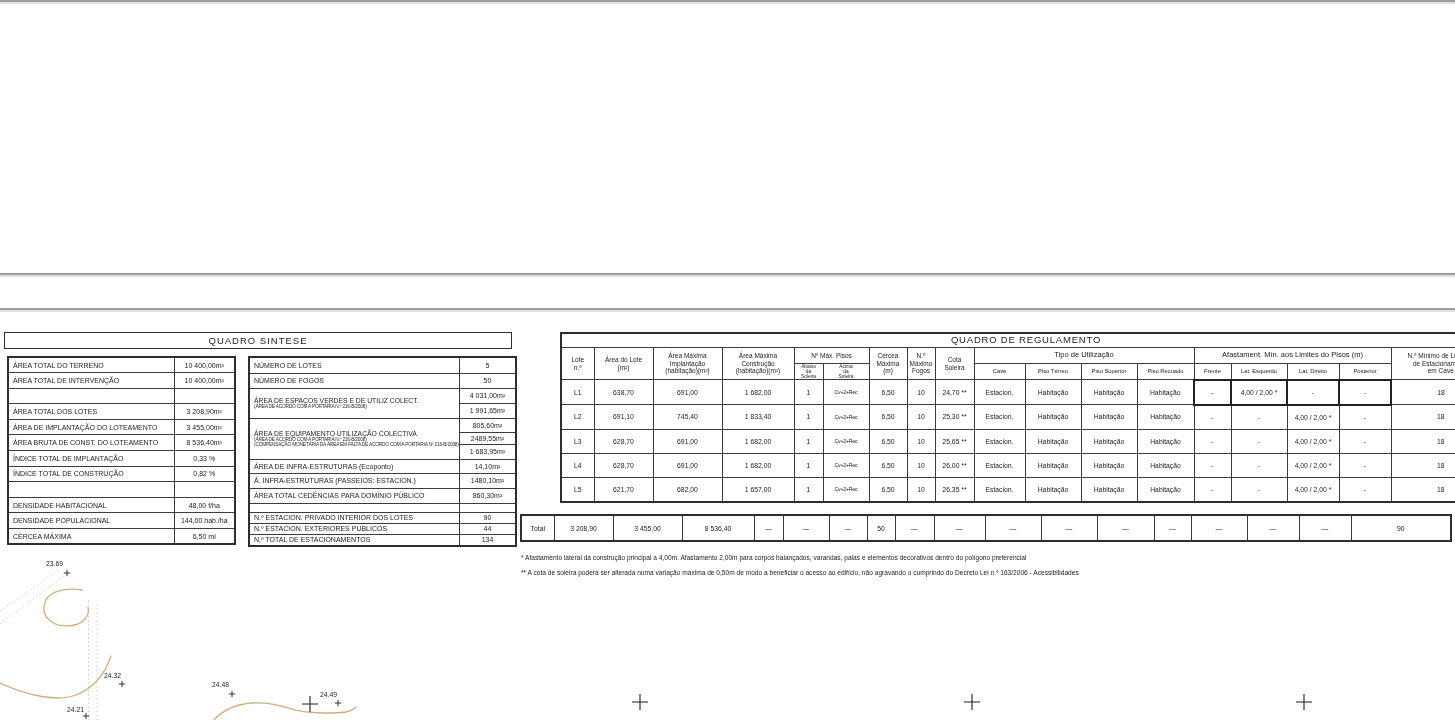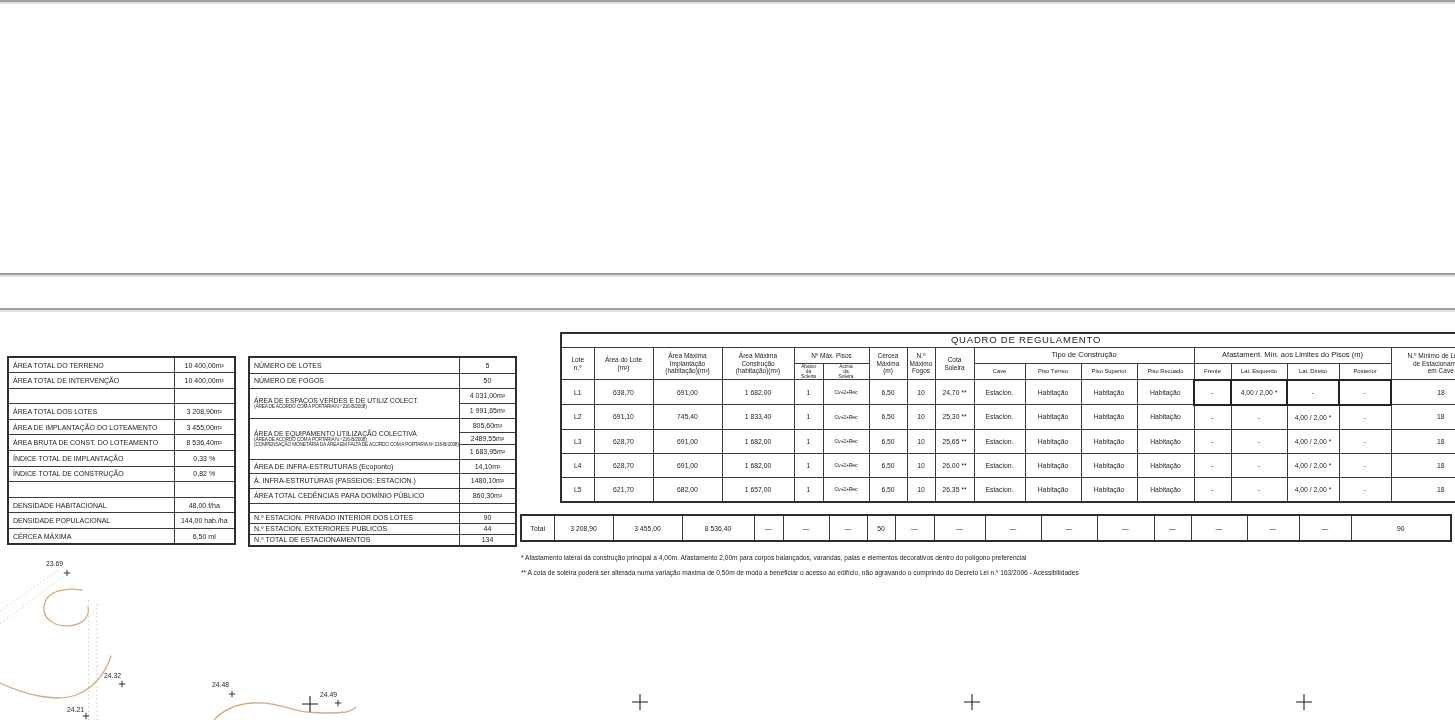--- a/index.html
+++ b/index.html
@@ -47,20 +47,21 @@
 </style>
 </head>
 <body>
 
 <div class="canvas">
 
   <div class="rule rule-top"></div>
   <div class="rule rule-a"></div>
   <div class="rule rule-b"></div>
 
+  <div class="sin-title">QUADRO SINTESE</div>
 
   <div class="sin-left">
     <table>
       <colgroup>
           <col style="width:166px">
           <col style="width:61px">
         </colgroup>
       <tbody id="sin-left-body">
           <tr style="height: 15.6px;">
             <td class="lab">ÁREA TOTAL DO TERRENO</td>
@@ -224,21 +225,21 @@
 (habitação)(m²)</th>
           <th colspan="2" style="height:15px">Nº Máx. Pisos</th>
           <th rowspan="3" class="pre">Cércea
 Máxima
 (m)</th>
           <th rowspan="3" class="pre">N.º
 Máximo
 Fogos</th>
           <th rowspan="3" class="pre">Cota
 Soleira</th>
-          <th colspan="4" rowspan="2" class="grp">Tipo de Construção</th>
+          <th colspan="4" rowspan="2" class="grp">Tipo de Utilização</th>
           <th colspan="4" rowspan="2" class="grp">Afastament. Mín. aos Limites do Pisos (m)</th>
           <th rowspan="3" class="pre">N.º Mínimo de Lugares
 de Estacionamento
 em Cave</th>
         </tr>
         <tr>
           <th rowspan="2" class="tiny pre">Abaixo
 da
 Soleira</th>
           <th rowspan="2" class="tiny pre">Acima

